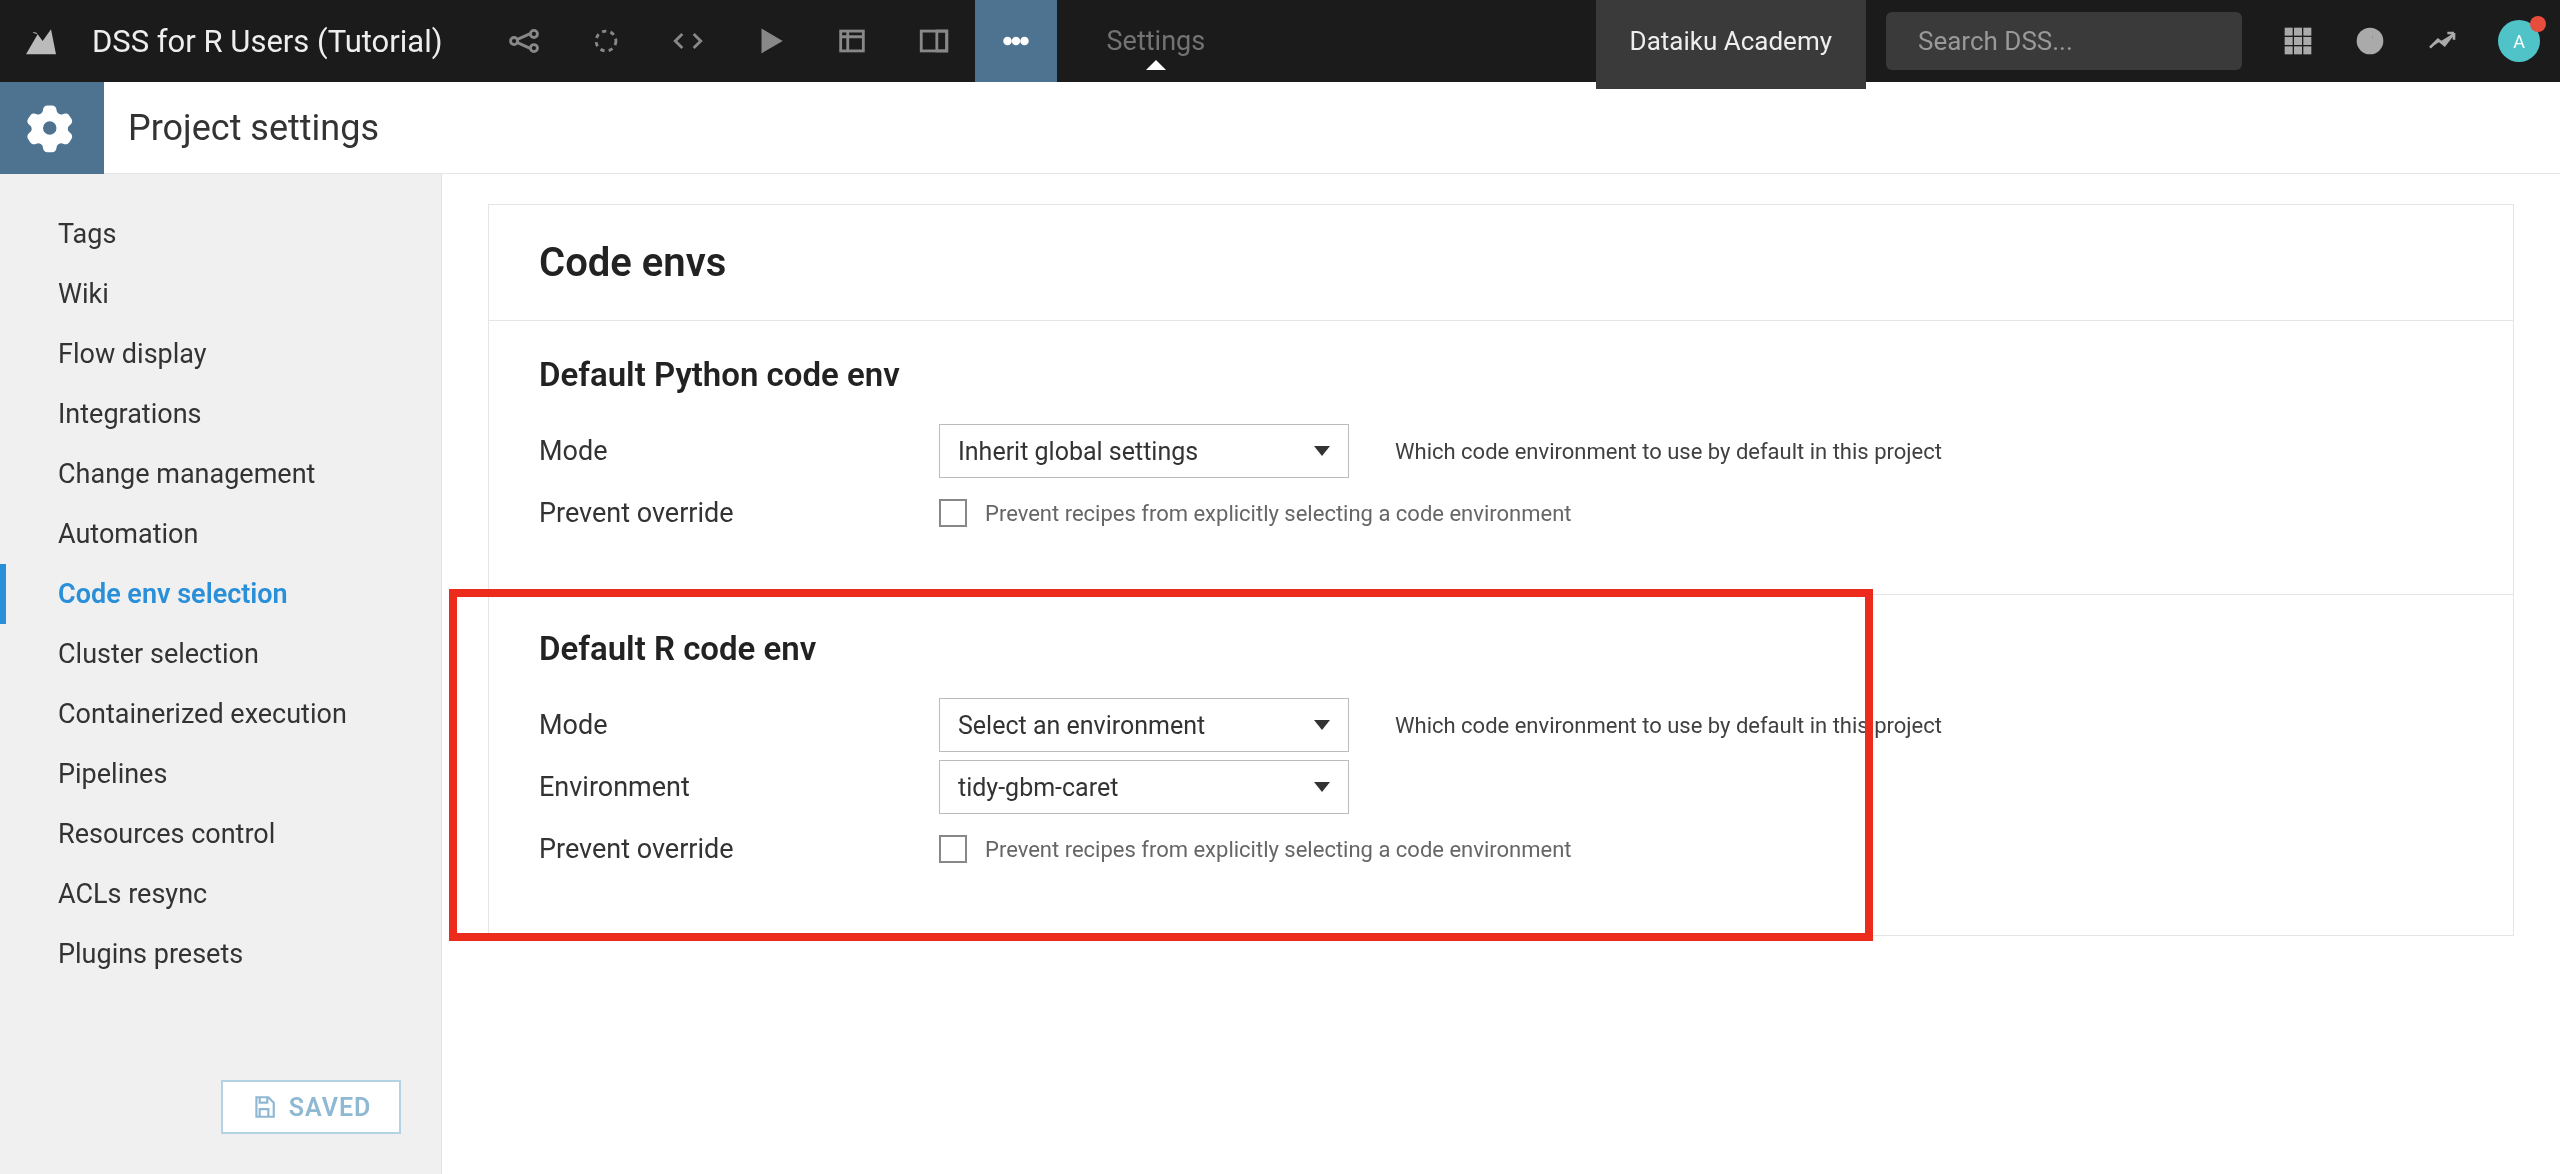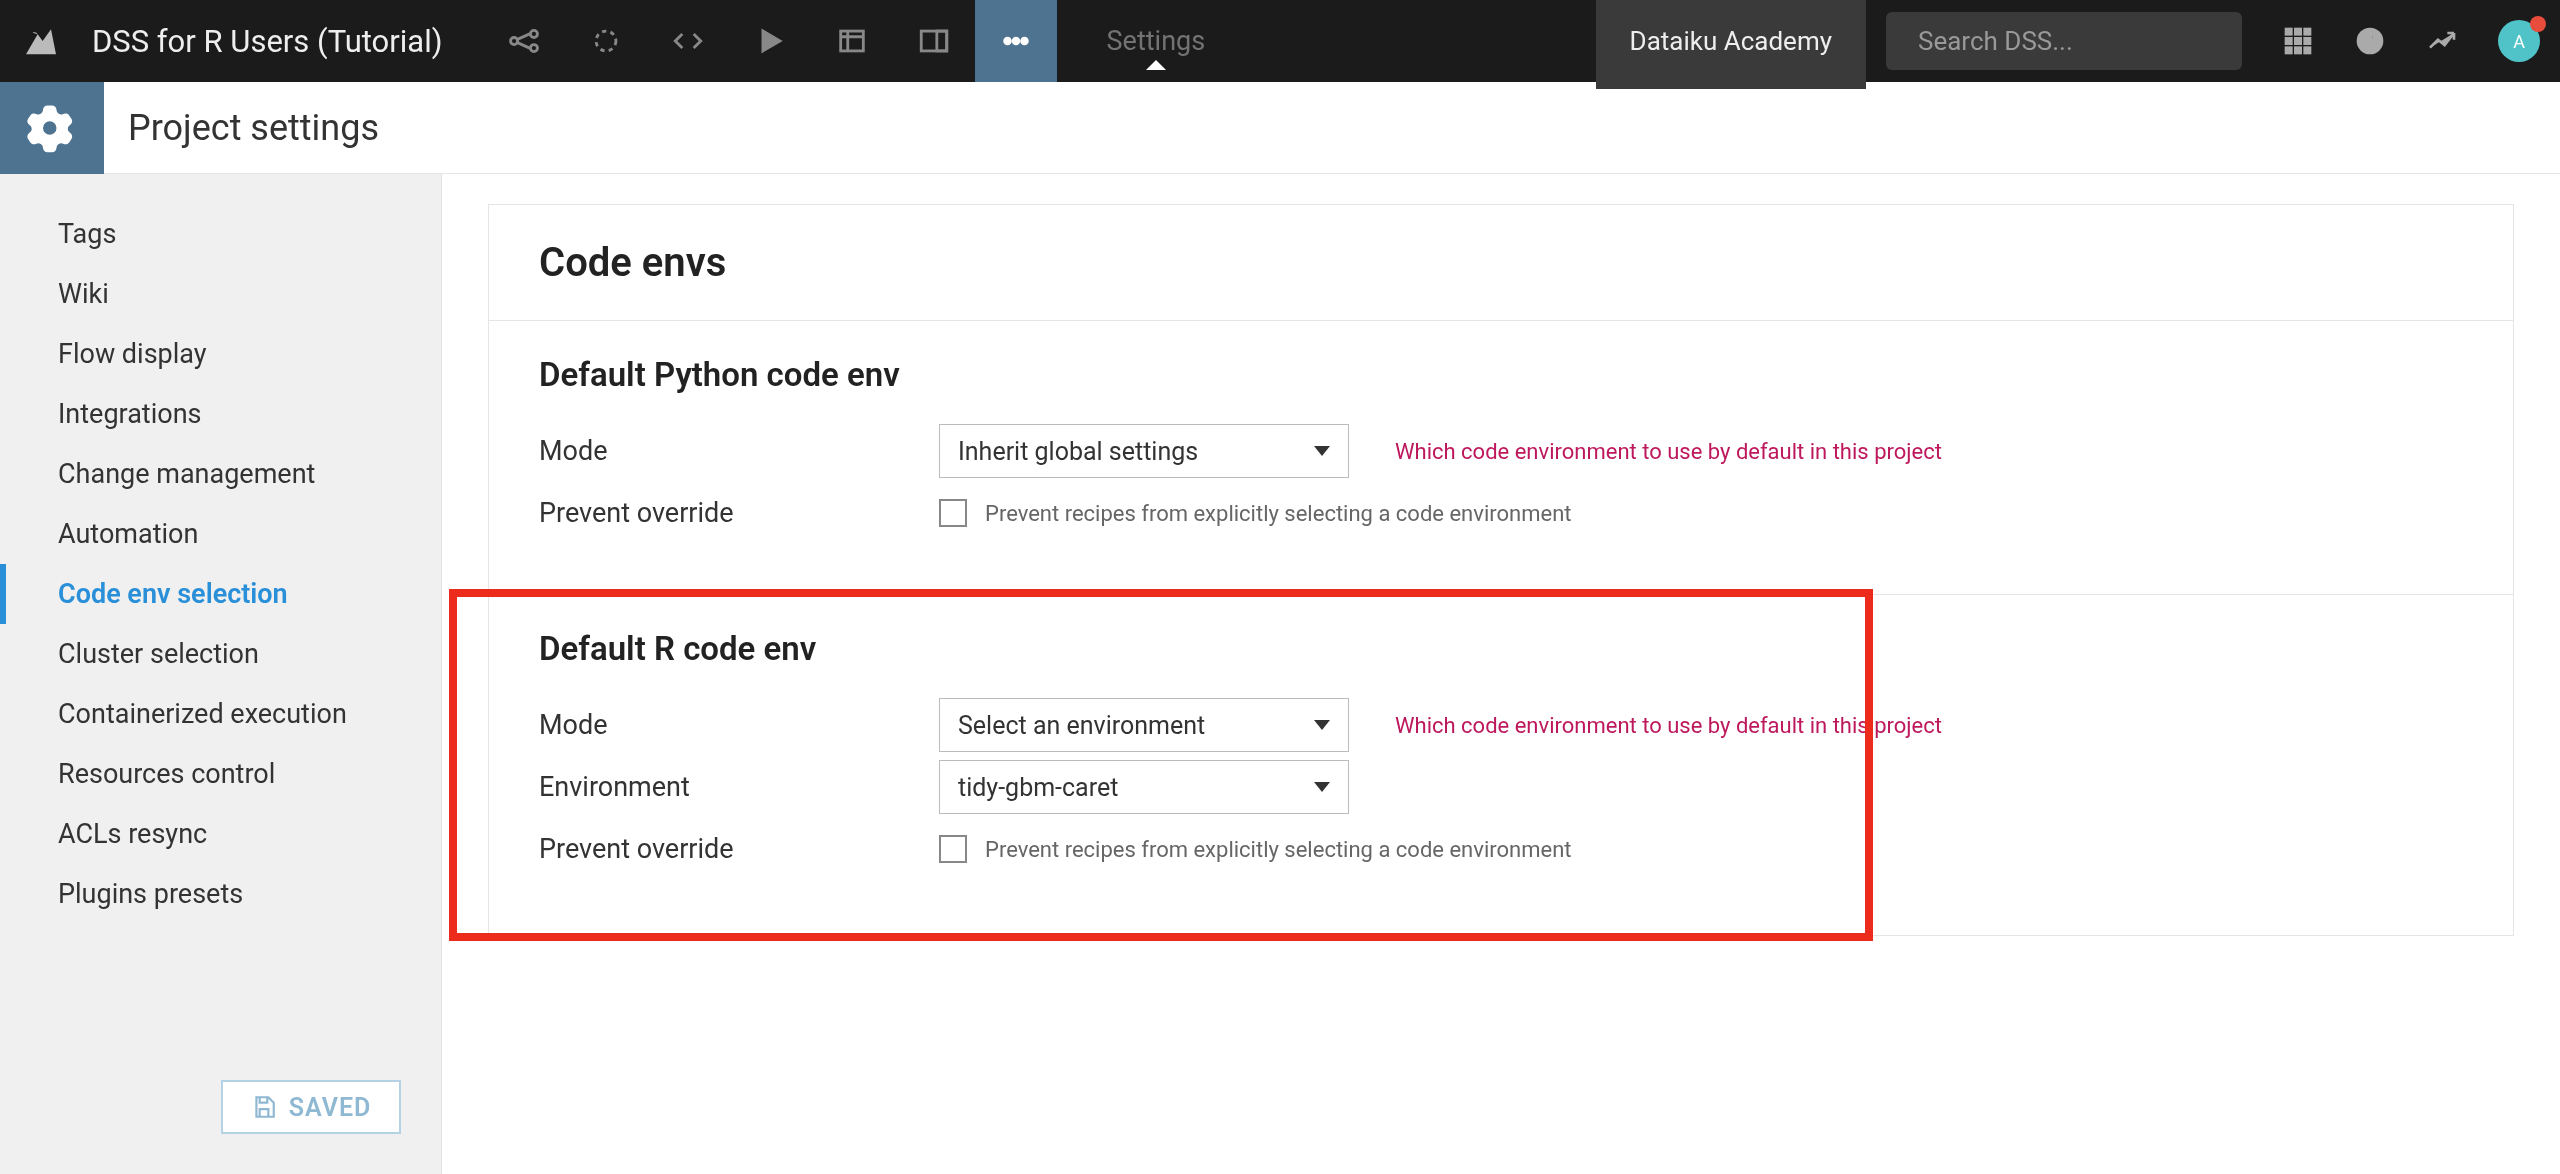--- a/index.html
+++ b/index.html
@@ -42,21 +42,21 @@
 .content { flex:1; padding:30px 46px; overflow:auto; }
 .card { background:#fff; border:1px solid #e5e5e5; }
 .card-header { padding:34px 50px; border-bottom:1px solid #e5e5e5; }
 .card-header h1 { font-size:40px; font-weight:600; color:#222; }
 .section { padding:34px 50px 50px 50px; position:relative; }
 .section.bordered { border-bottom:1px solid #e5e5e5; }
 .section h2 { font-size:33px; font-weight:600; color:#222; margin-bottom:26px; }
 .row { display:flex; align-items:center; min-height:62px; }
 .row-label { width:400px; font-size:27px; color:#333; }
 .row-control { width:410px; }
-.row-hint { margin-left:46px; font-size:22px; color:#be185d; }
+.row-hint { margin-left:46px; font-size:22px; color:#404040; }
 .select { width:100%; height:54px; border:1px solid #bbb; background:#fff; display:flex; align-items:center; justify-content:space-between; padding:0 18px; font-size:25px; color:#333; cursor:pointer; }
 .select .caret { width:0; height:0; border-left:8px solid transparent; border-right:8px solid transparent; border-top:10px solid #333; }
 .checkbox { width:28px; height:28px; border:2px solid #888; background:#fff; cursor:pointer; margin-right:18px; }
 .prevent-row { display:flex; align-items:center; }
 .prevent-hint { font-size:22px; color:#666; }
 .highlight-box { position:absolute; border:8px solid #ed2b1c; pointer-events:none; }
 </style>
 </head>
 <body>
 
@@ -162,20 +162,21 @@
     <div class="sidebar-items" id="sidebar-items">
         <div class="side-item">Tags</div>
         <div class="side-item">Wiki</div>
         <div class="side-item">Flow display</div>
         <div class="side-item">Integrations</div>
         <div class="side-item">Change management</div>
         <div class="side-item">Automation</div>
         <div class="side-item active">Code env selection</div>
         <div class="side-item">Cluster selection</div>
         <div class="side-item">Containerized execution</div>
+        <div class="side-item">Pipelines</div>
         <div class="side-item">Resources control</div>
         <div class="side-item">ACLs resync</div>
         <div class="side-item">Plugins presets</div>
       </div>
     <div class="saved-btn">
       <svg viewBox="0 0 24 24">
           <path d="M5 3 L16 3 L21 8 L21 21 L5 21 Z M8 3 L8 8 L15 8 L15 3 M8 14 L16 14 L16 21 L8 21 Z"></path>
         </svg>
       <span>SAVED</span>
     </div>

